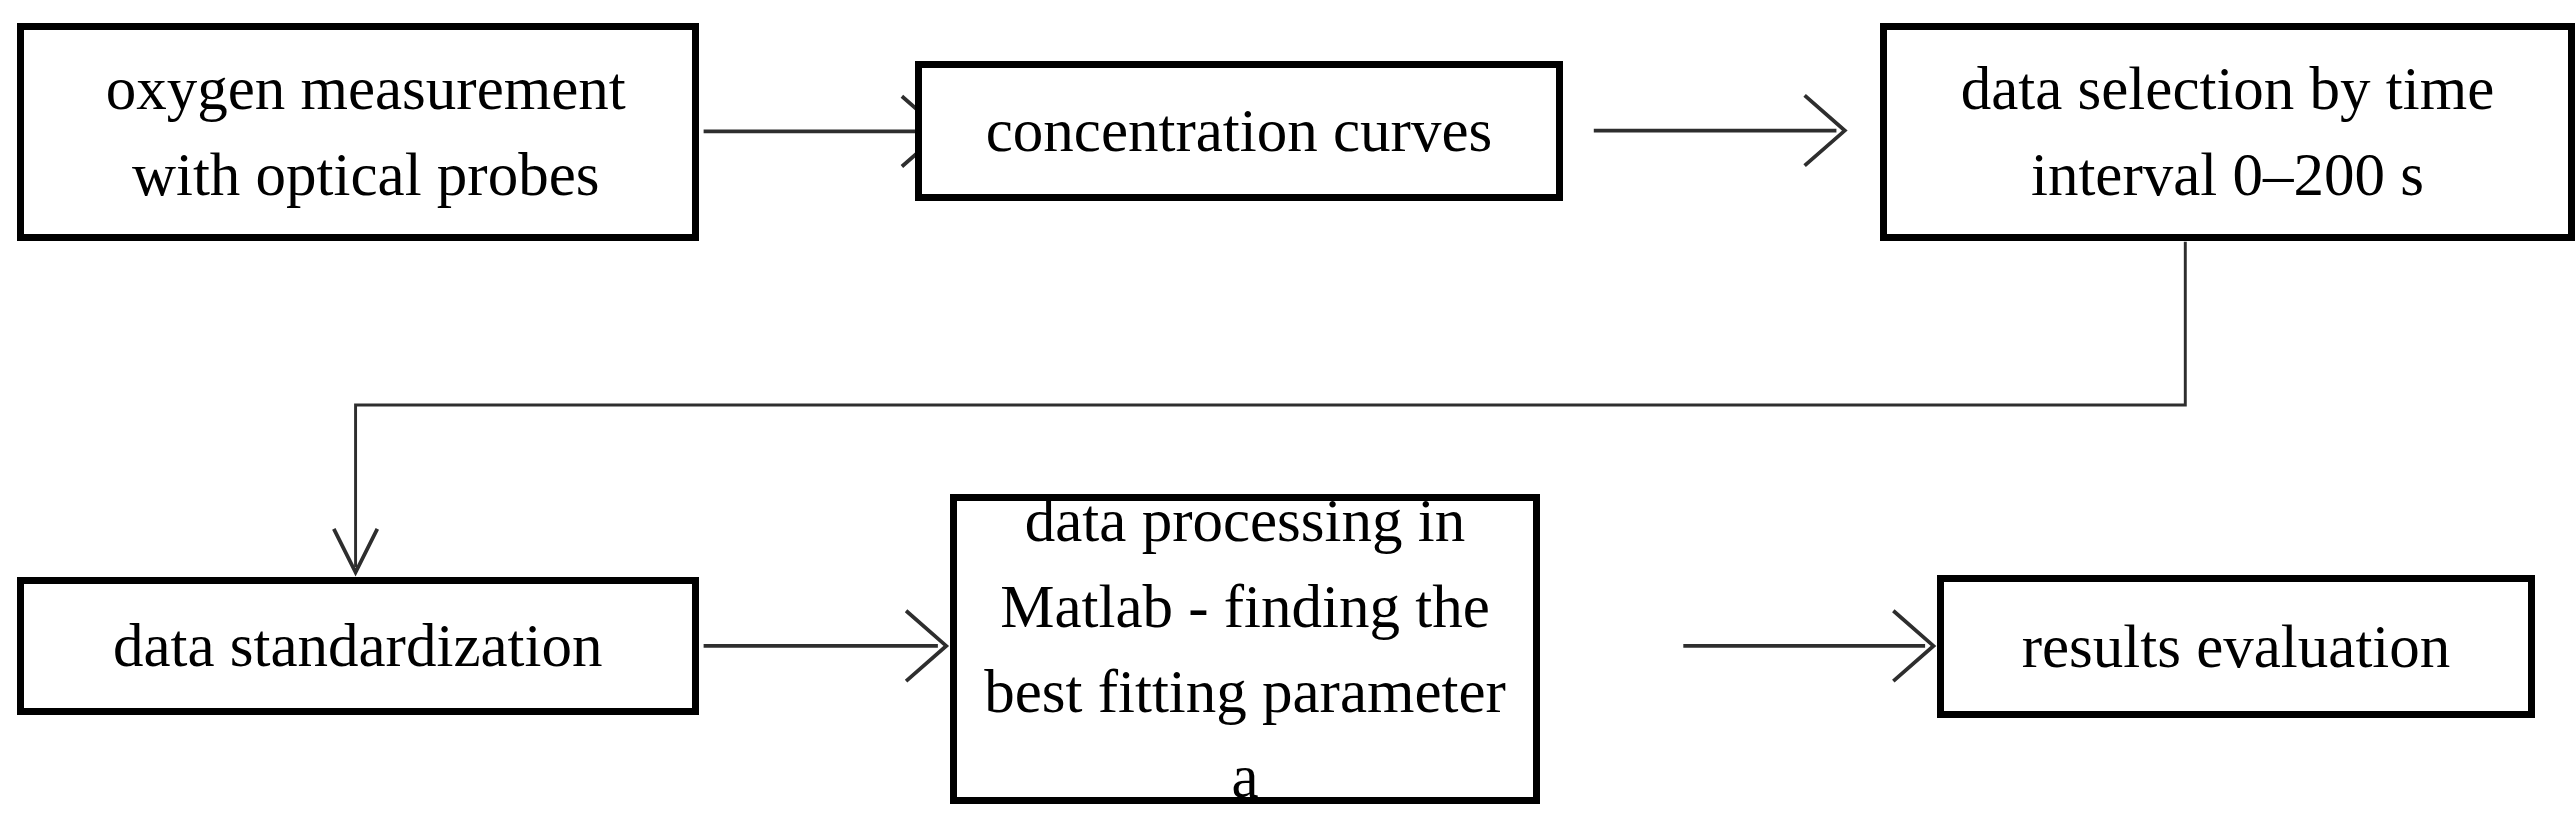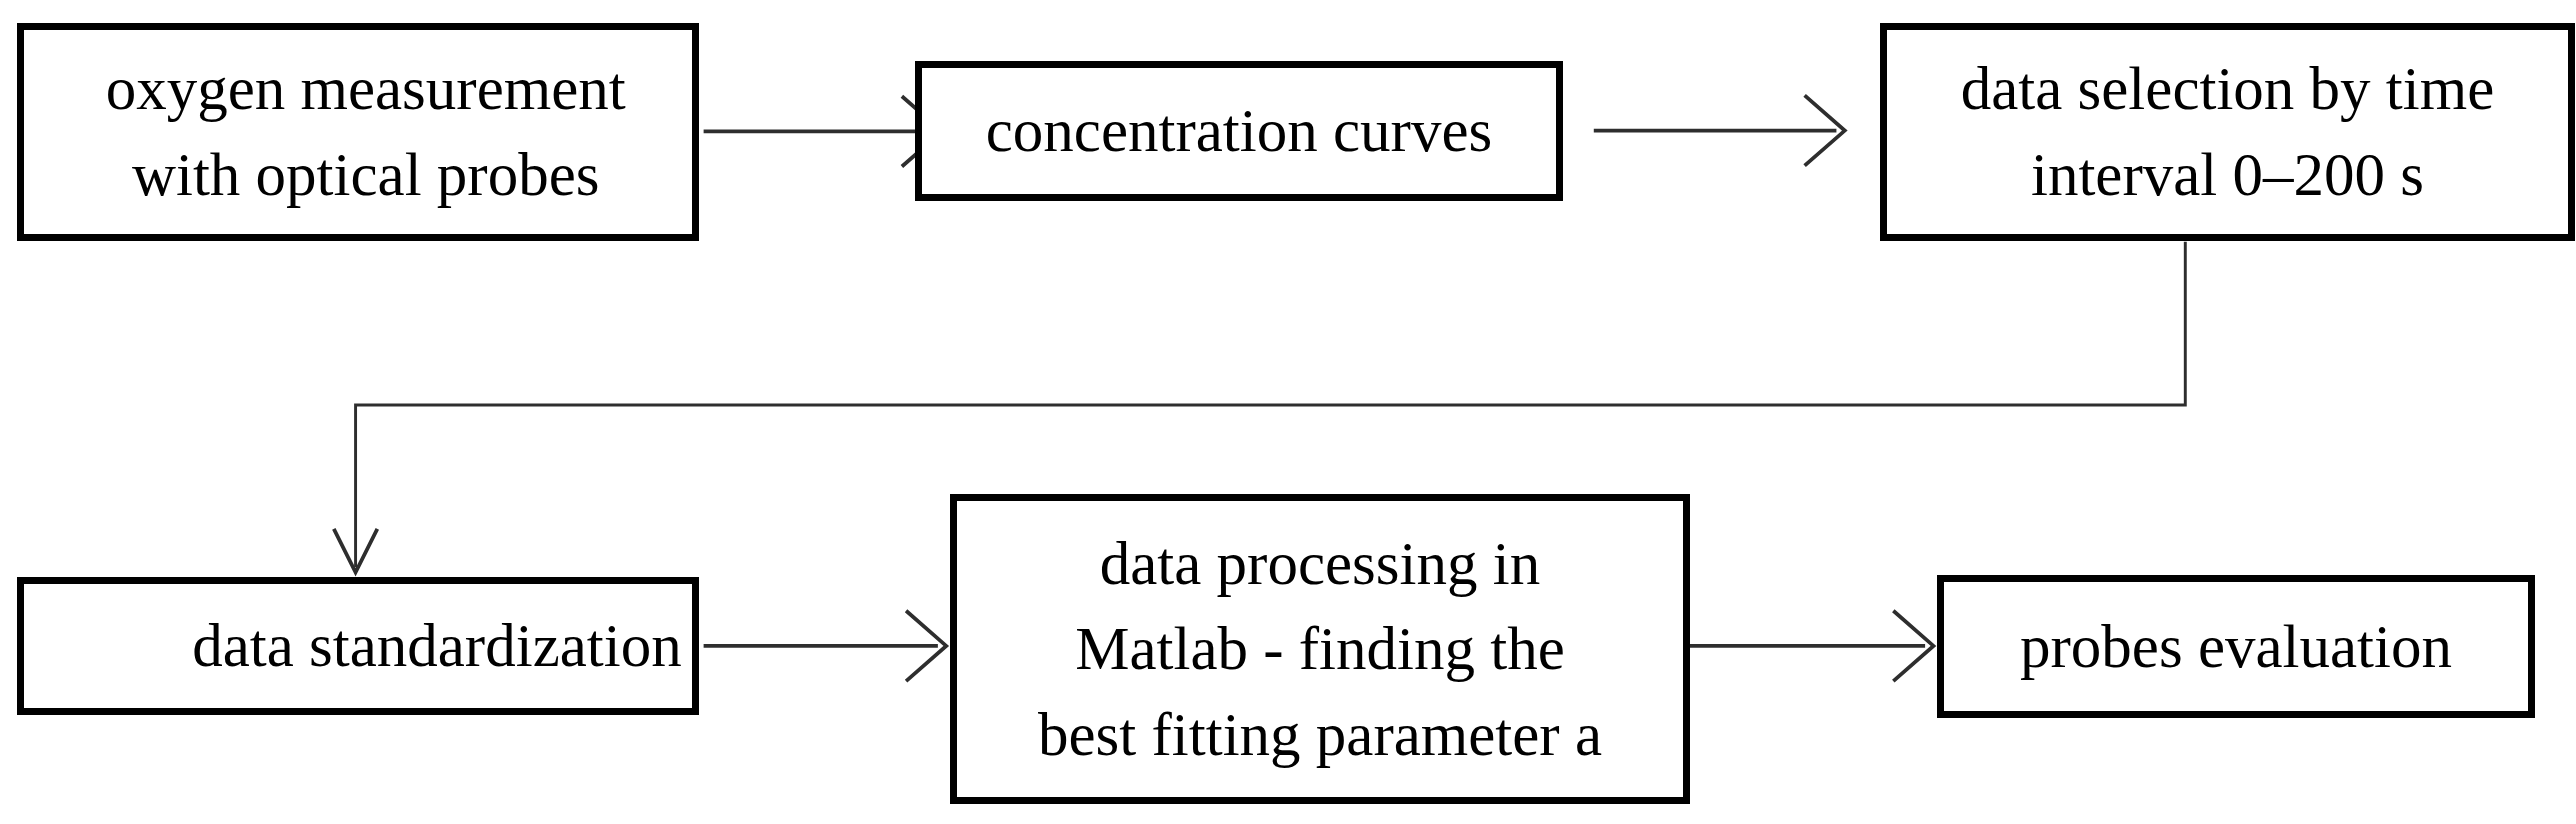--- a/index.html
+++ b/index.html
@@ -50,28 +50,28 @@
 
   <div class="box" style="left:915px;top:61px;width:648px;height:140px;">
     <span class="label">concentration curves</span>
   </div>
 
   <div class="box" style="left:1848px;top:22.6px;width:695px;height:218px;margin-left:32px;">
     <span class="label">data selection by time
 interval 0–200 s</span>
   </div>
 
-  <div class="box" style="left:16.7px;top:577px;width:682px;height:138px;justify-content:flex-end;">
+  <div class="box" style="left:16.7px;top:577px;width:682px;height:138px;">
     <span class="label">data standardization</span>
   </div>
 
-  <div class="box" style="left:950px;top:494px;width:740px;height:310px;">
+  <div class="box" style="left:950px;top:494px;width:590px;height:310px;">
     <span class="label">data processing in
 Matlab - finding the
 best fitting parameter a</span>
   </div>
 
   <div class="box" style="left:1937px;top:575px;width:598px;height:143px;">
-    <span class="label">probes evaluation</span>
+    <span class="label">results evaluation</span>
   </div>
 
 </div>
 
 
 </body></html>

